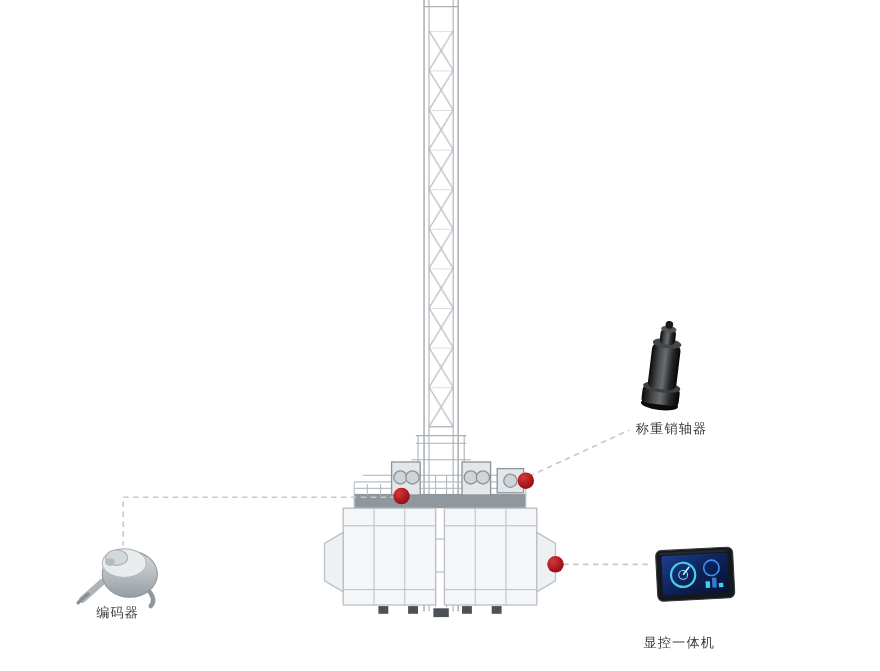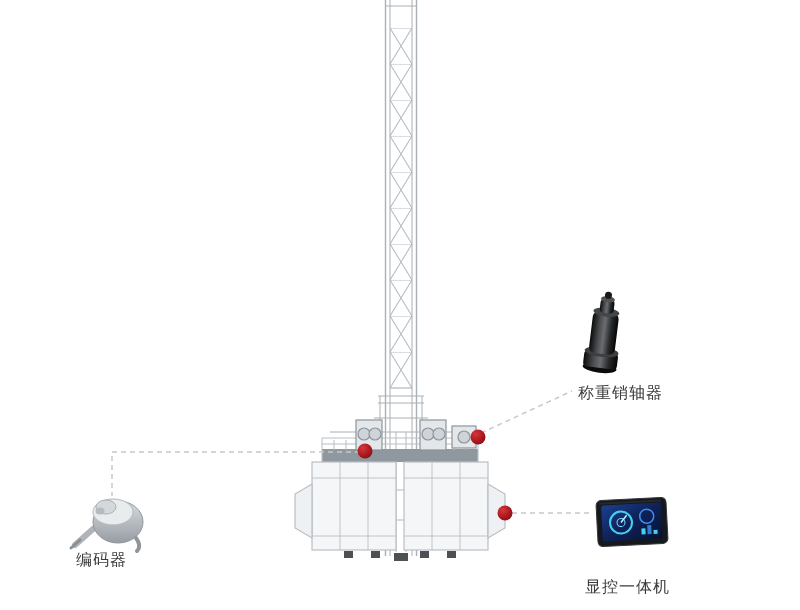--- a/index.html
+++ b/index.html
@@ -2,21 +2,21 @@
 <html><head>
 <meta charset="utf-8">
 <style>
   * { margin:0; padding:0; box-sizing:border-box; }
   html,body { background:#ffffff; }
   body { font-family:"DejaVu Sans","Liberation Sans",sans-serif; }
   .stage { position:relative; width:800px; height:610px; background:#ffffff; overflow:hidden; }
   .stage > svg { position:absolute; left:0; top:0; display:block; }
   .label {
     position:absolute;
-    font-size:16px;
+    font-size:12px;
     color:#3c3c3c;
     letter-spacing:1px;
     white-space:nowrap;
     line-height:1.2;
   }
 </style>
 </head>
 <body>
 
 <div class="stage">
@@ -151,17 +151,17 @@
       <circle cx="621" cy="522" r="4" fill="none" stroke="#7fe3ff" stroke-width="1"></circle>
       <line x1="621" y1="522" x2="627" y2="515" stroke="#bff1ff" stroke-width="1.5"></line>
       <circle cx="647" cy="517" r="7" fill="none" stroke="#3f8df0" stroke-width="1.5"></circle>
       <rect x="641" y="529" width="4" height="6" fill="#45d0f0"></rect>
       <rect x="647" y="526" width="4" height="9" fill="#2e7fd0"></rect>
       <rect x="653" y="531" width="4" height="4" fill="#45d0f0"></rect>
       <path d="M600,502 L662,502" stroke="#ffffff" stroke-opacity="0.07" stroke-width="2"></path>
     </g>
   </svg>
 
-  <div class="label" style="left:76px;  top:550px; width:62px; text-align:left;">编码器</div>
+  <div class="label" style="left:76px;  top:550px; width:62px; text-align:center;">编码器</div>
   <div class="label" style="left:578px; top:383px;">称重销轴器</div>
   <div class="label" style="left:585px; top:577px;">显控一体机</div>
 
 </div>
 
 </body></html>

